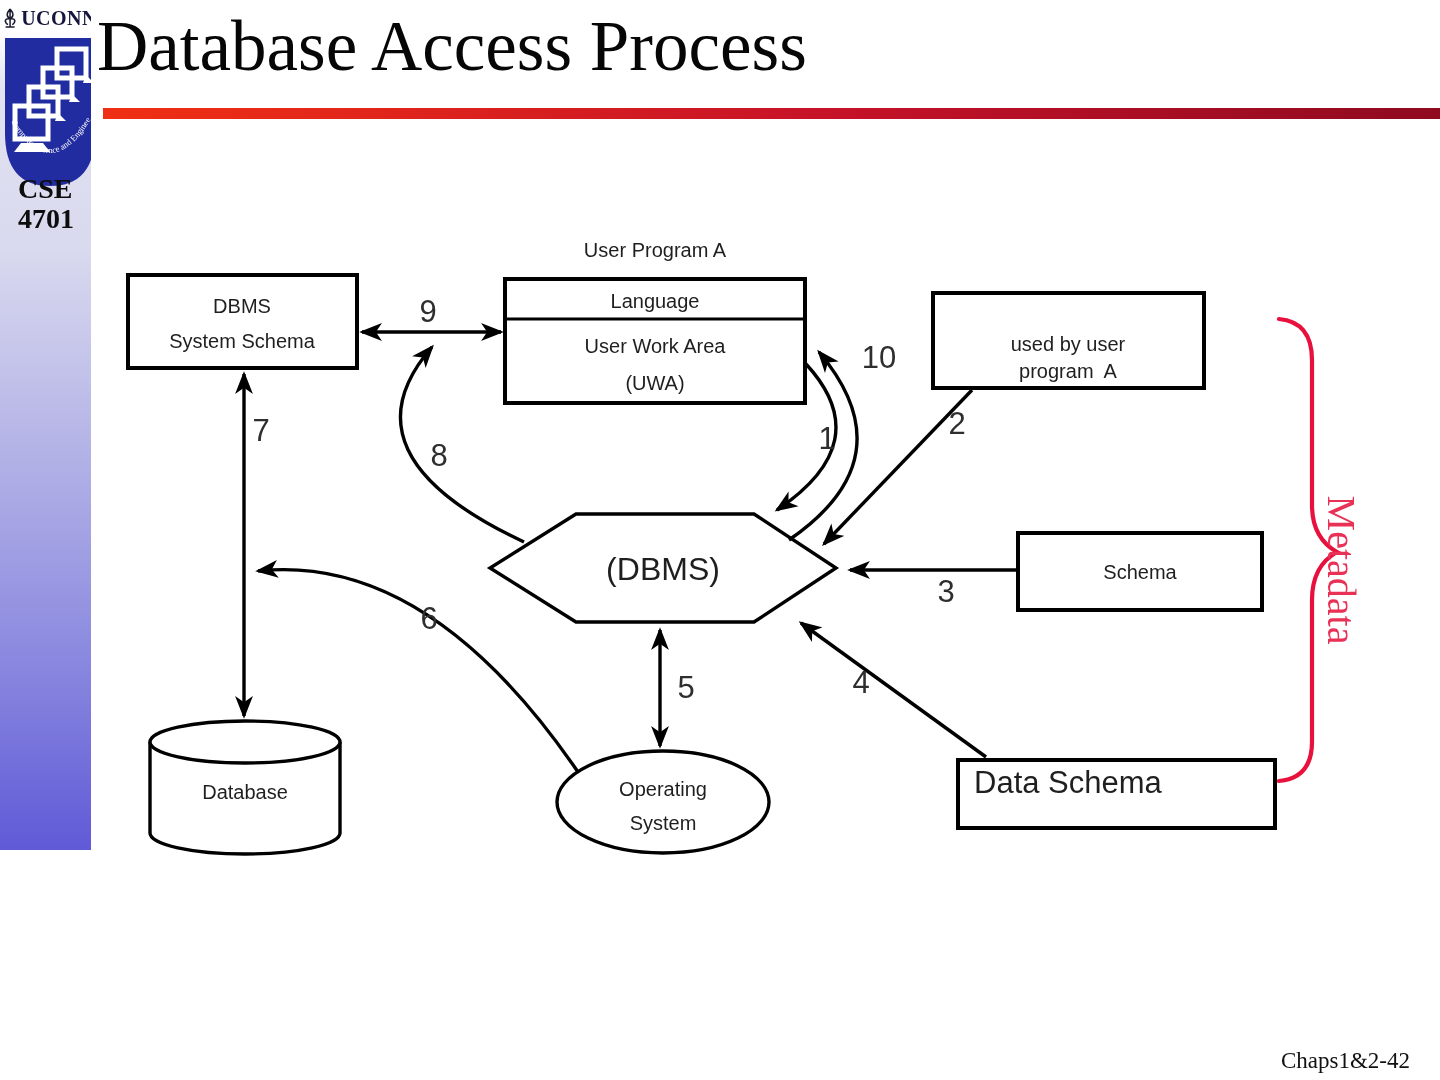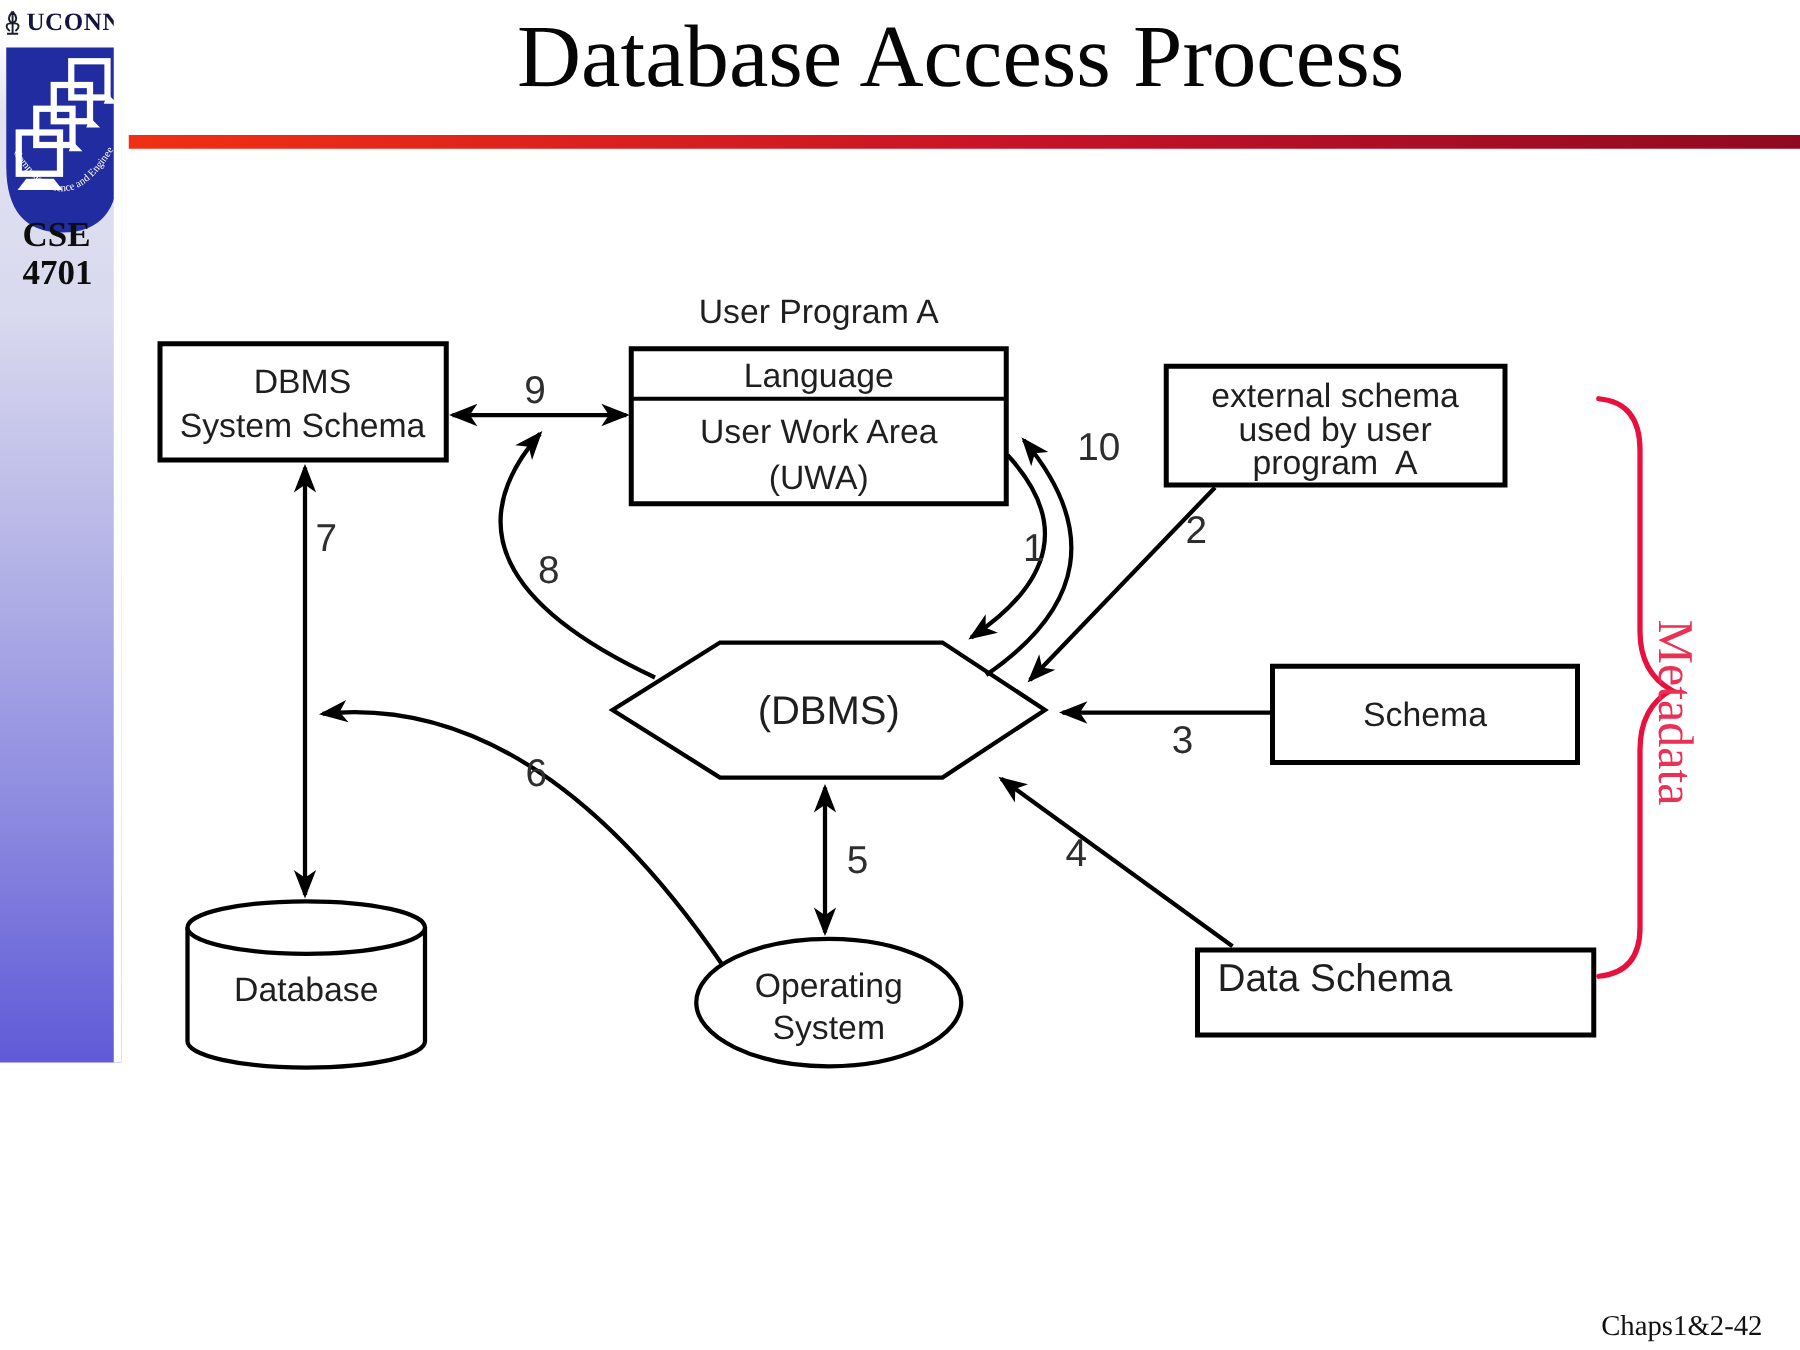--- a/index.html
+++ b/index.html
@@ -13,30 +13,30 @@
   .sidebar::after{content:"";position:absolute;right:0;top:0;width:6px;height:100%;background:#ffffff;}
   .uconn-row{position:absolute;left:2px;top:6px;width:95px;display:flex;align-items:center;gap:3px;}
   .uconn-word{font-family:"Liberation Serif","DejaVu Serif",serif;font-weight:bold;
     font-size:20px;color:#14143c;letter-spacing:.5px;}
   .shield{position:absolute;left:4px;top:37px;}
   .course{position:absolute;left:0;top:174px;width:90px;padding-left:18px;
     font-family:"Liberation Serif","DejaVu Serif",serif;font-weight:bold;
     font-size:28px;line-height:30px;color:#0d0d0d;}
 
   
-  .title{position:absolute;left:97px;right:0;top:6px;margin:0;text-align:center;
+  .title{position:absolute;left:97px;right:0;top:6px;margin:0;
     font-family:"Liberation Serif","DejaVu Serif",serif;font-weight:400;
     font-size:71px;color:#060606;}
   .rule{position:absolute;left:103px;right:0;top:108px;height:11px;
     background:linear-gradient(to right,#f03014,#c51228 55%,#8f0a20);}
 
   
   .canvas{position:absolute;left:0;top:0;}
   .lbl{position:absolute;transform:translate(-50%,-50%);white-space:nowrap;
-    font-size:27px;color:#1f1f1f;}
+    font-size:20px;color:#1f1f1f;}
   .pre{white-space:pre;}
   .step{position:absolute;transform:translate(-50%,-50%);font-size:31px;color:#2e2e2e;}
   .phys-box{position:absolute;left:958px;top:760px;width:317px;height:68px;overflow:hidden;
     padding:5px 0 0 16px;box-sizing:border-box;font-size:31px;line-height:35px;color:#1f1f1f;}
   .meta{position:absolute;left:1341px;top:570px;transform:translate(-50%,-50%) rotate(90deg);
     font-family:"Liberation Serif","DejaVu Serif",serif;font-size:40px;color:#e93055;white-space:nowrap;}
 
   .footer{position:absolute;right:30px;bottom:6px;
     font-family:"Liberation Serif","DejaVu Serif",serif;font-size:23px;color:#111;}
 </style>
@@ -115,21 +115,20 @@
 
     <path d="M1279,319 Q1312,322 1312,360 L1312,505 Q1312,538 1337,552 Q1312,566 1312,600 L1312,742 Q1312,778 1279,781" fill="none" stroke="#e8113d" stroke-width="4.2" stroke-linecap="round"></path>
   </svg>
 
   <div class="lbl" style="left:655px;top:250px;">User Program A</div>
   <div class="lbl" style="left:655px;top:301px;">Language</div>
   <div class="lbl" style="left:655px;top:346px;">User Work Area</div>
   <div class="lbl" style="left:655px;top:383px;">(UWA)</div>
   <div class="lbl" style="left:242px;top:306px;">DBMS</div>
   <div class="lbl" style="left:242px;top:341px;">System Schema</div>
-  <div class="lbl" style="left:1068px;top:317px;">external schema</div>
   <div class="lbl" style="left:1068px;top:344px;">used by user</div>
   <div class="lbl pre" style="left:1068px;top:371px;">program  A</div>
   <div class="lbl" style="left:663px;top:569px;font-size:32px;text-align:center;">(DBMS)</div>
   <div class="lbl" style="left:1140px;top:572px;">Schema</div>
   <div class="phys-box">
     <div>Data Schema</div>
   </div>
   <div class="lbl" style="left:663px;top:789px;">Operating</div>
   <div class="lbl" style="left:663px;top:823px;">System</div>
   <div class="lbl" style="left:245px;top:792px;">Database</div>

